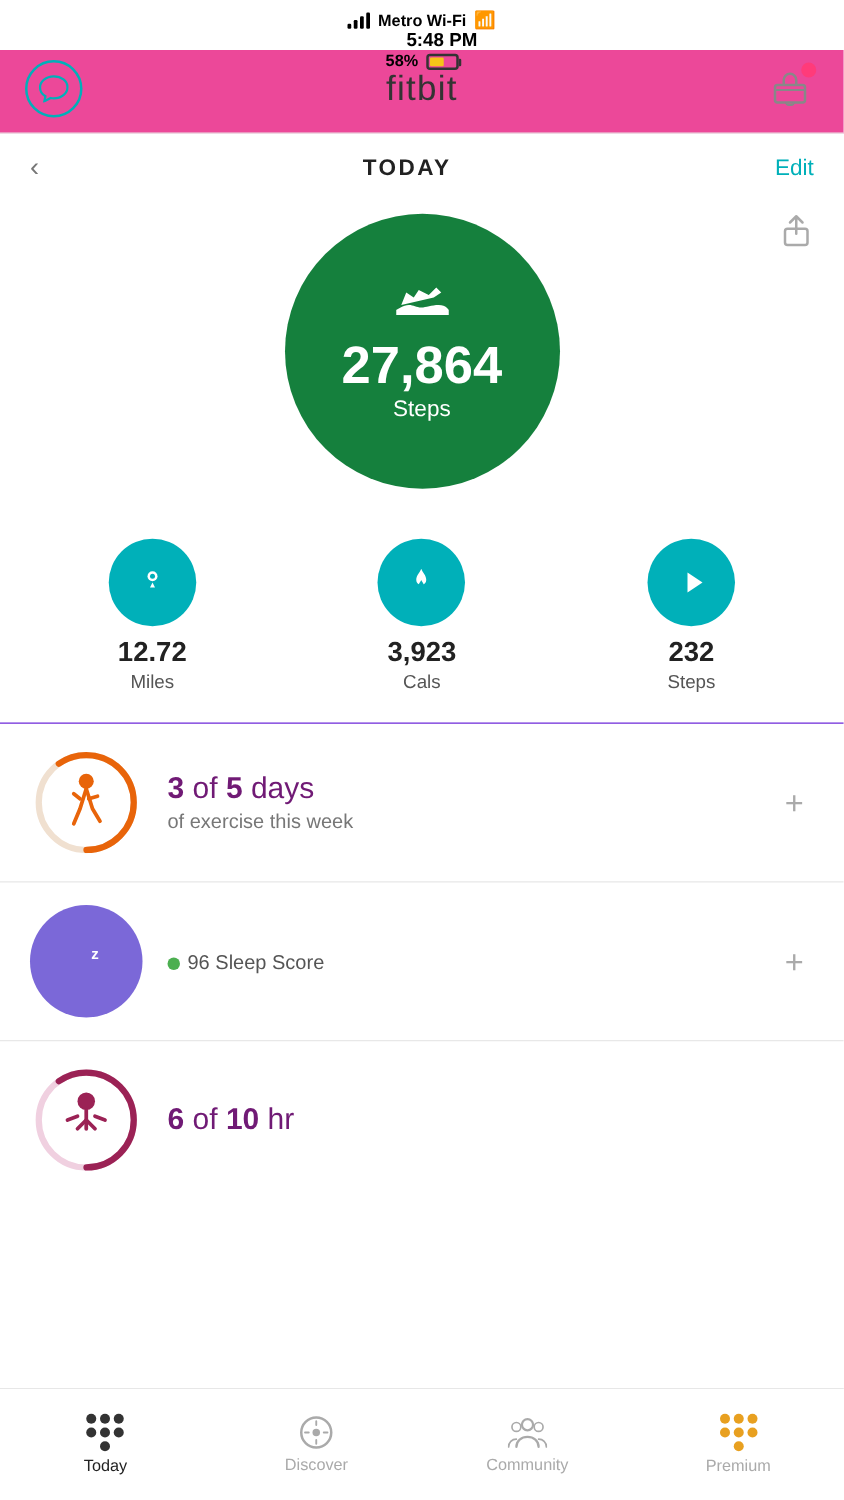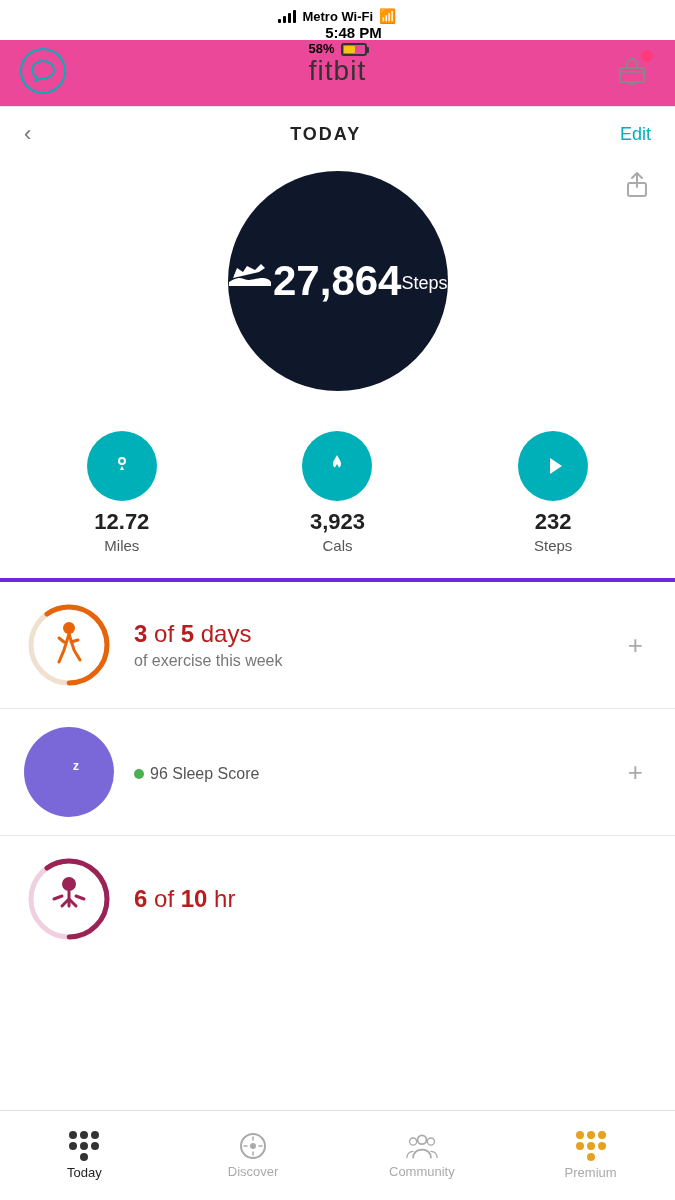--- a/index.html
+++ b/index.html
@@ -158,26 +158,26 @@
     .share-icon {
       position: absolute;
       right: 24px;
       top: 10px;
       color: #aaa;
       font-size: 22px;
     }
     .steps-circle {
       width: 220px;
       height: 220px;
-      background: #0f172a;
+      background: #15803d;
       border-radius: 50%;
       display: flex;
-      flex-direction: row;
-      align-items: center;
-      justify-content: flex-end;
+      flex-direction: column;
+      align-items: center;
+      justify-content: center;
       color: #fff;
     }
     .steps-shoe {
       font-size: 36px;
       margin-bottom: 4px;
     }
     .steps-number {
       font-size: 42px;
       font-weight: 700;
       line-height: 1;
@@ -187,21 +187,21 @@
       font-weight: 400;
       margin-top: 4px;
     }
 
     
     .stats-row {
       display: flex;
       justify-content: space-around;
       align-items: flex-start;
       padding: 20px 30px 24px;
-      border-bottom: 4px solid #6d28d9;
+      border-bottom: 1px solid #6d28d9;
       gap: 32px;
     }
     .stat-item {
       display: flex;
       flex-direction: column;
       align-items: center;
       gap: 8px;
     }
     .stat-circle {
       width: 70px;
@@ -236,21 +236,21 @@
     .activity-icon-wrap {
       width: 90px;
       height: 90px;
       flex-shrink: 0;
       position: relative;
     }
     .activity-info { flex: 1; }
     .activity-title {
       font-size: 24px;
       font-weight: 400;
-      color: #b91c1c;
+      color: #701a75;
       line-height: 1.2;
     }
     .activity-title strong { font-weight: 700; }
     .activity-subtitle {
       font-size: 16px;
       color: #777;
       margin-top: 4px;
     }
     .activity-plus {
       font-size: 26px;

